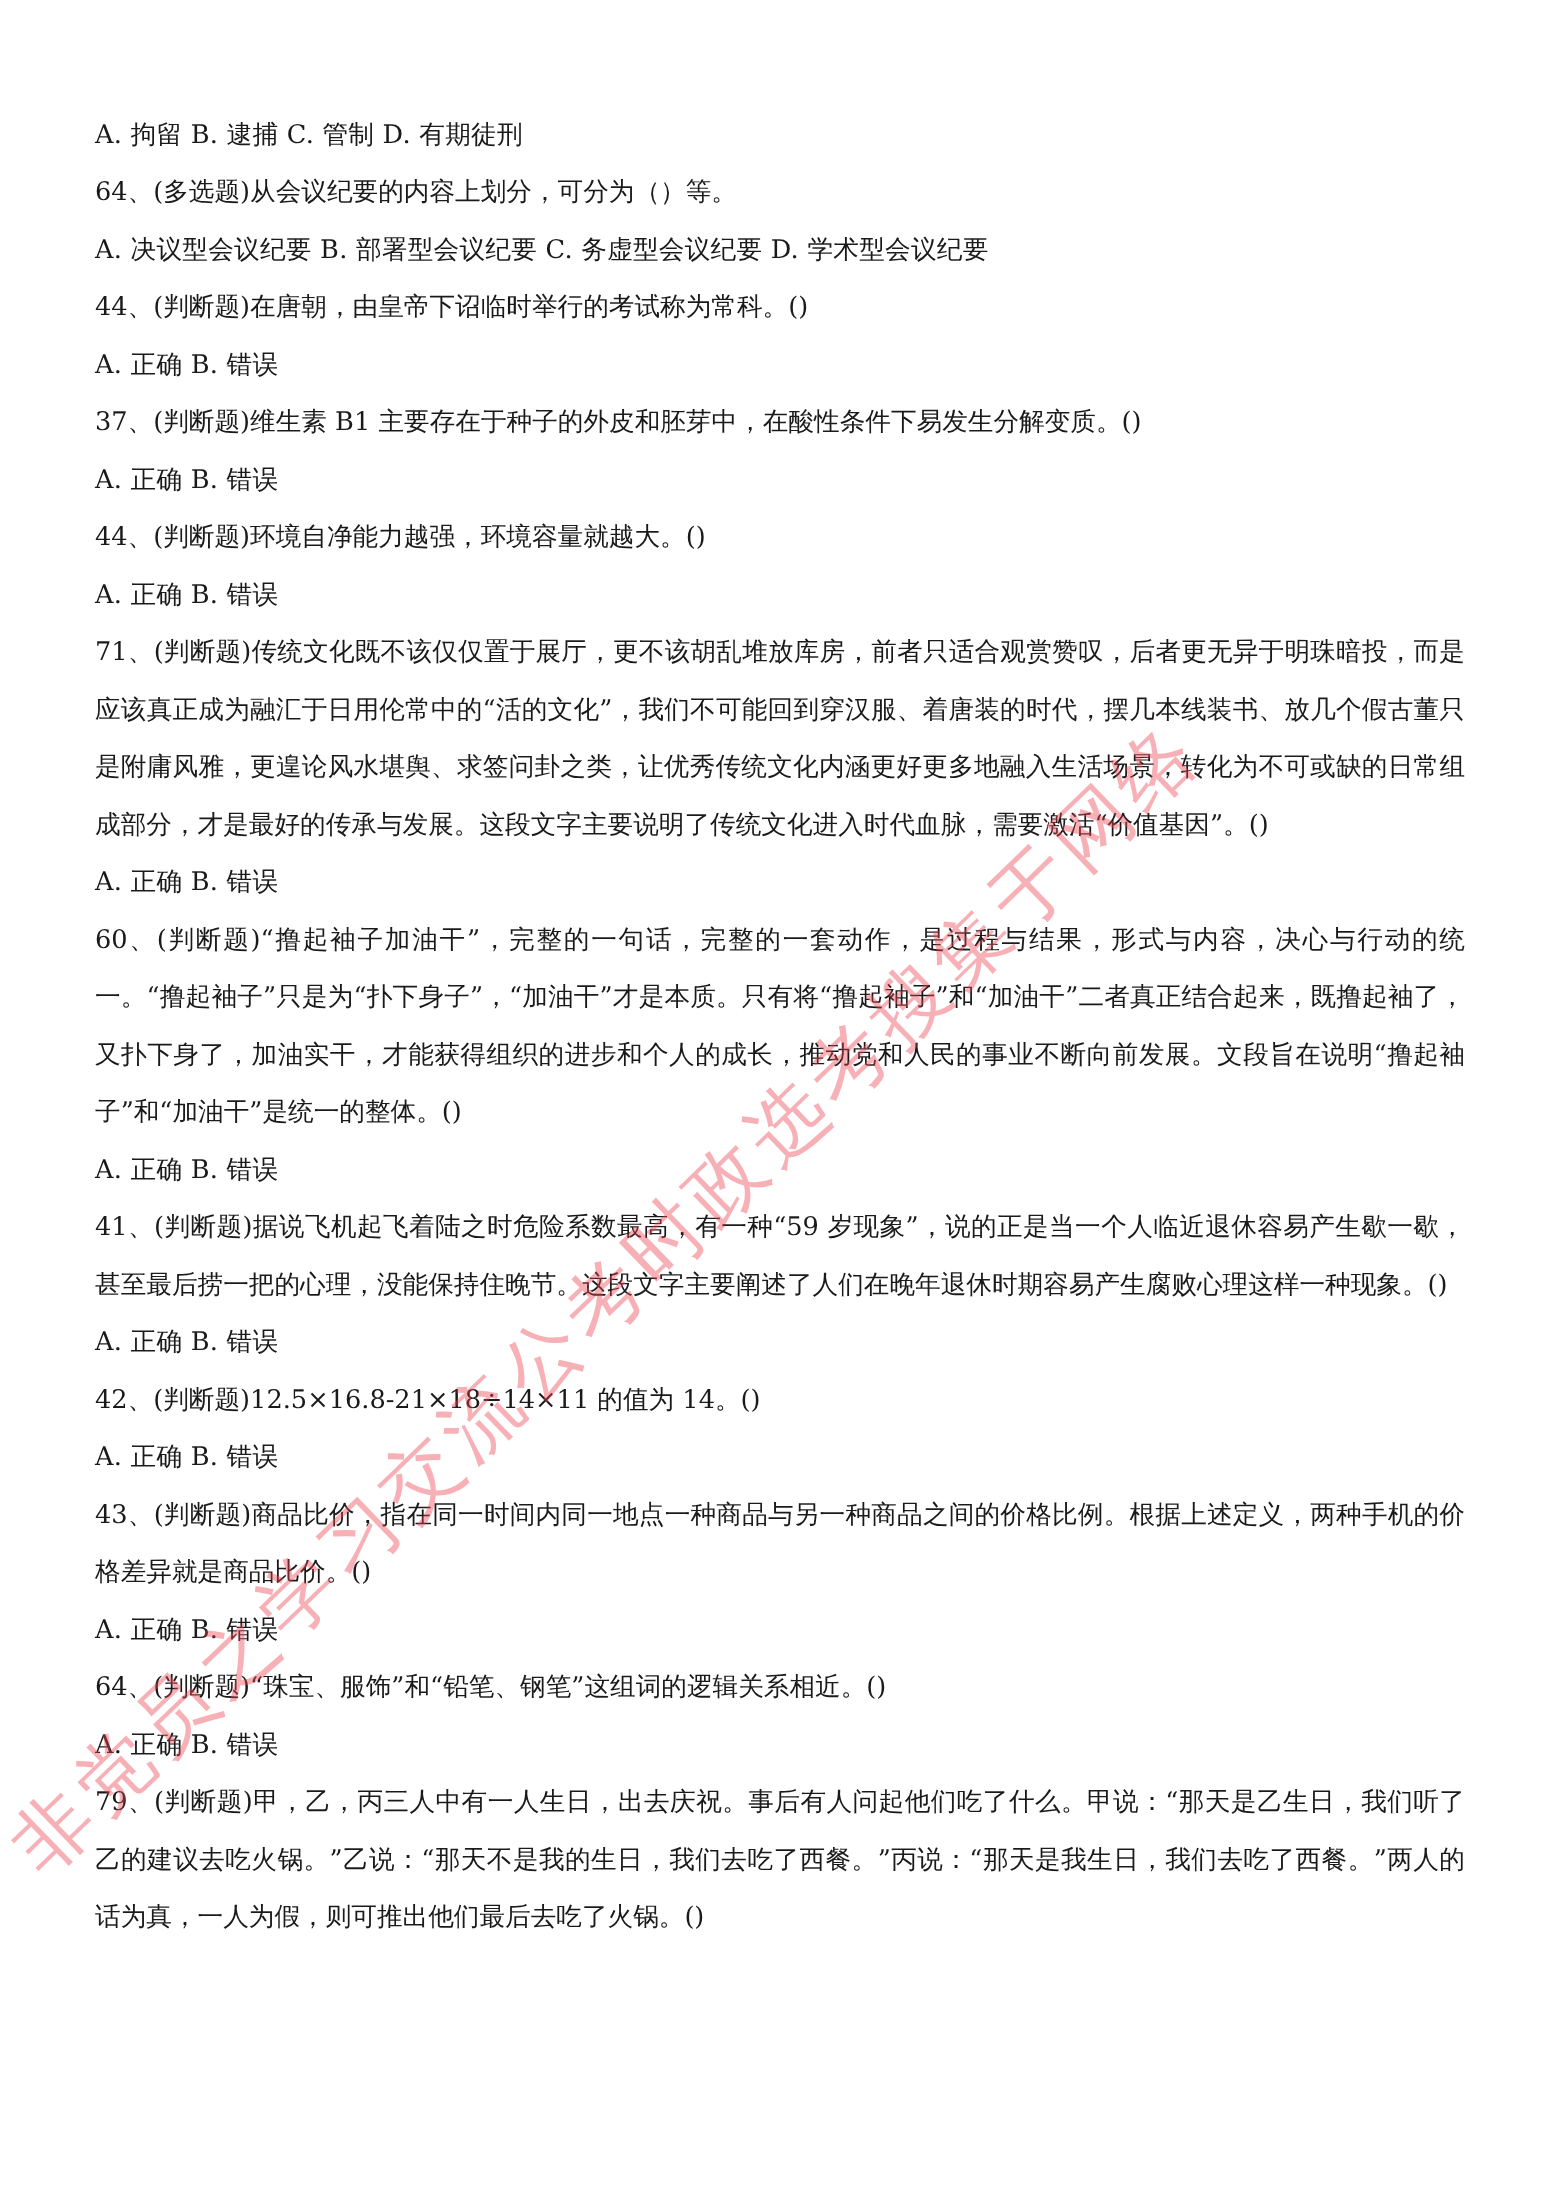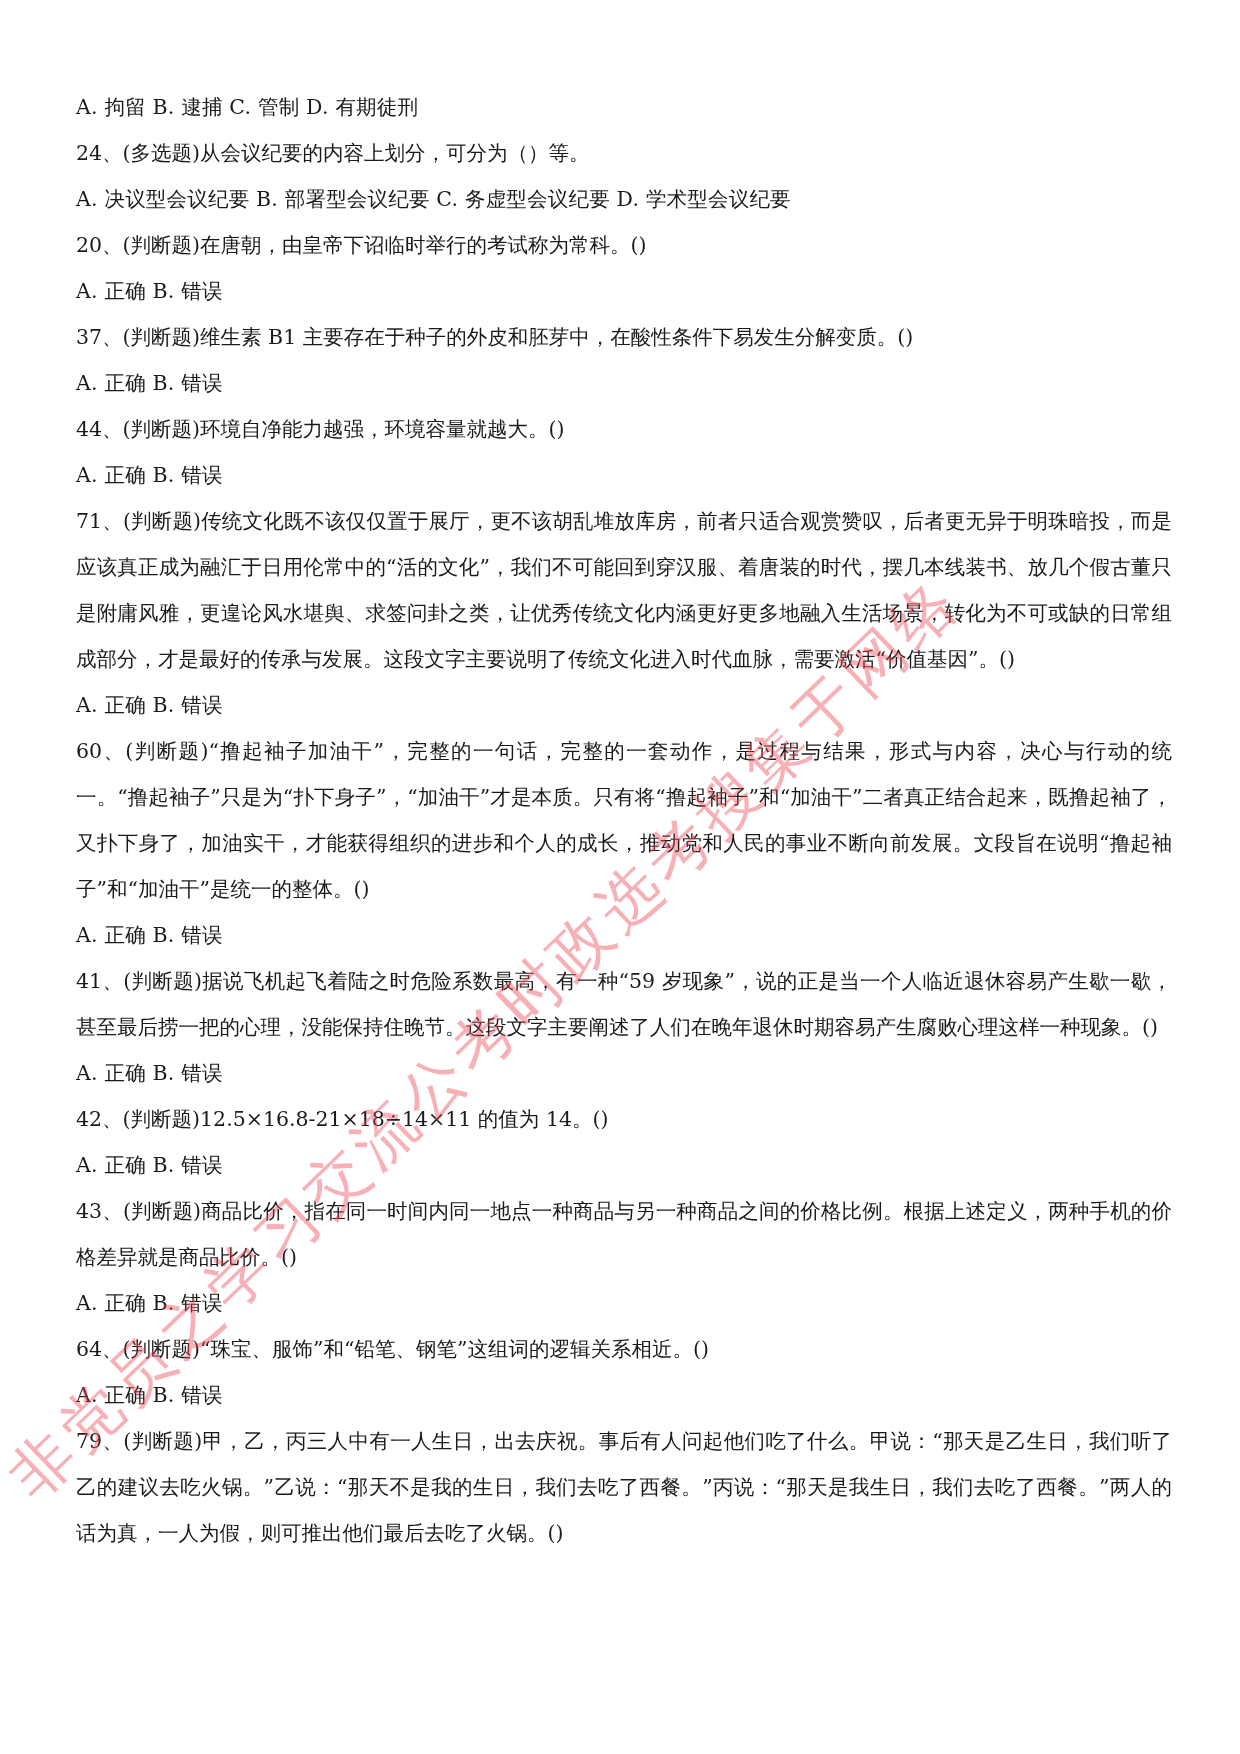--- a/index.html
+++ b/index.html
@@ -59,24 +59,24 @@
     }
   </style>
 </head>
 <body>
 
 <div class="page">
   <div class="content">
 
     <div class="line">A. 拘留 B. 逮捕 C. 管制 D. 有期徒刑</div>
 
-    <div class="para">24、(多选题)从会议纪要的内容上划分，可分为（）等。</div>
+    <div class="para">64、(多选题)从会议纪要的内容上划分，可分为（）等。</div>
     <div class="line">A. 决议型会议纪要 B. 部署型会议纪要 C. 务虚型会议纪要 D. 学术型会议纪要</div>
 
-    <div class="para">20、(判断题)在唐朝，由皇帝下诏临时举行的考试称为常科。()</div>
+    <div class="para">44、(判断题)在唐朝，由皇帝下诏临时举行的考试称为常科。()</div>
     <div class="line">A. 正确 B. 错误</div>
 
     <div class="para">37、(判断题)维生素 B1 主要存在于种子的外皮和胚芽中，在酸性条件下易发生分解变质。()</div>
     <div class="line">A. 正确 B. 错误</div>
 
     <div class="para">44、(判断题)环境自净能力越强，环境容量就越大。()</div>
     <div class="line">A. 正确 B. 错误</div>
 
     <div class="para">71、(判断题)传统文化既不该仅仅置于展厅，更不该胡乱堆放库房，前者只适合观赏赞叹，后者更无异于明珠暗投，而是应该真正成为融汇于日用伦常中的“活的文化”，我们不可能回到穿汉服、着唐装的时代，摆几本线装书、放几个假古董只是附庸风雅，更遑论风水堪舆、求签问卦之类，让优秀传统文化内涵更好更多地融入生活场景，转化为不可或缺的日常组成部分，才是最好的传承与发展。这段文字主要说明了传统文化进入时代血脉，需要激活“价值基因”。()</div>
     <div class="line">A. 正确 B. 错误</div>

